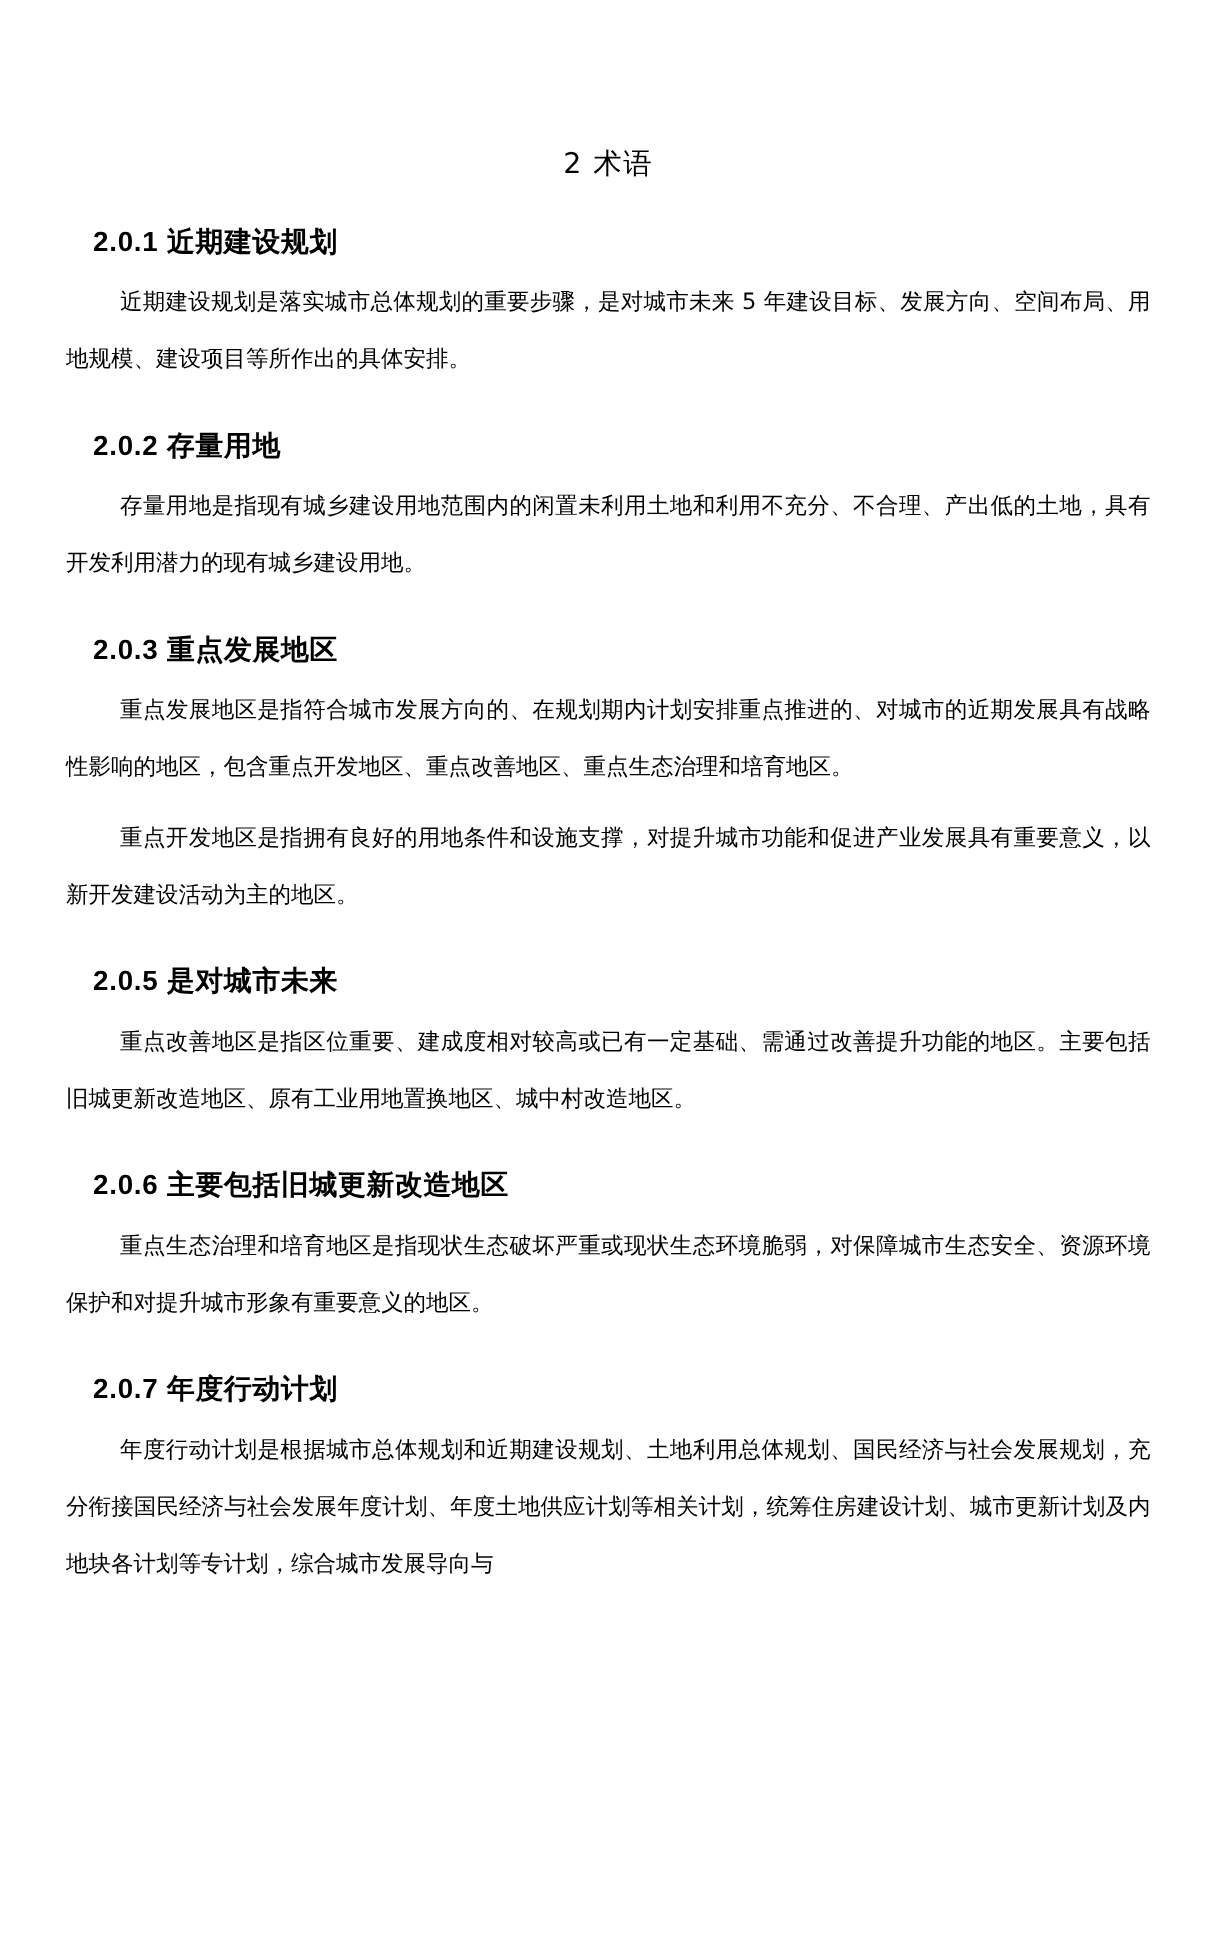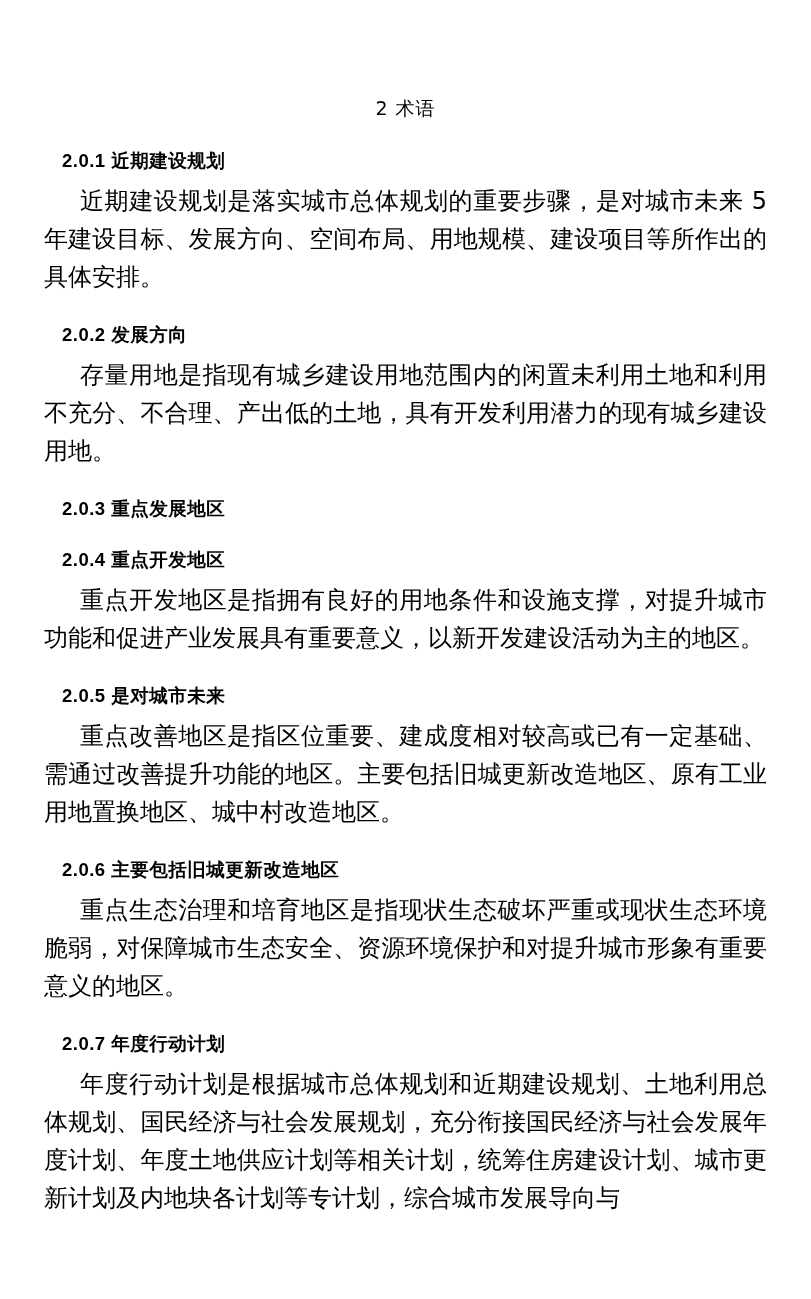--- a/index.html
+++ b/index.html
@@ -36,21 +36,21 @@
   .sec-heading {
     font-size: 18.5px;
     font-weight: bold;
     margin: 0;
     padding: 26px 0 0 18px;
     font-family: Liberation Sans, sans-serif;
     letter-spacing: 0.5px;
     white-space: nowrap;
   }
   .para {
-    font-size: 24px;
+    font-size: 15px;
     line-height: 38px;
     margin: 0;
     padding: 9px 0 0 0;
     text-indent: 36px;
     text-align: justify;
     font-family: "DejaVu Sans", "Liberation Sans", sans-serif;
     letter-spacing: 0px;
     word-break: break-all;
   }
   .block {
@@ -65,30 +65,30 @@
   <h1 class="doc-title">2 术语</h1>
 
   <div class="content">
 
     <div class="block">
       <h2 class="sec-heading">2.0.1 近期建设规划</h2>
       <p class="para">近期建设规划是落实城市总体规划的重要步骤，是对城市未来 5 年建设目标、发展方向、空间布局、用地规模、建设项目等所作出的具体安排。</p>
     </div>
 
     <div class="block">
-      <h2 class="sec-heading">2.0.2 发展方向</h2>
+      <h2 class="sec-heading">2.0.2 存量用地</h2>
       <p class="para">存量用地是指现有城乡建设用地范围内的闲置未利用土地和利用不充分、不合理、产出低的土地，具有开发利用潜力的现有城乡建设用地。</p>
     </div>
 
     <div class="block">
       <h2 class="sec-heading">2.0.3 重点发展地区</h2>
+      <p class="para">重点发展地区是指符合城市发展方向的、在规划期内计划安排重点推进的、对城市的近期发展具有战略性影响的地区，包含重点开发地区、重点改善地区、重点生态治理和培育地区。</p>
     </div>
 
     <div class="block">
-      <h2 class="sec-heading">2.0.4 重点开发地区</h2>
       <p class="para">重点开发地区是指拥有良好的用地条件和设施支撑，对提升城市功能和促进产业发展具有重要意义，以新开发建设活动为主的地区。</p>
     </div>
 
     <div class="block">
       <h2 class="sec-heading">2.0.5 是对城市未来</h2>
       <p class="para">重点改善地区是指区位重要、建成度相对较高或已有一定基础、需通过改善提升功能的地区。主要包括旧城更新改造地区、原有工业用地置换地区、城中村改造地区。</p>
     </div>
 
     <div class="block">
       <h2 class="sec-heading">2.0.6 主要包括旧城更新改造地区</h2>

